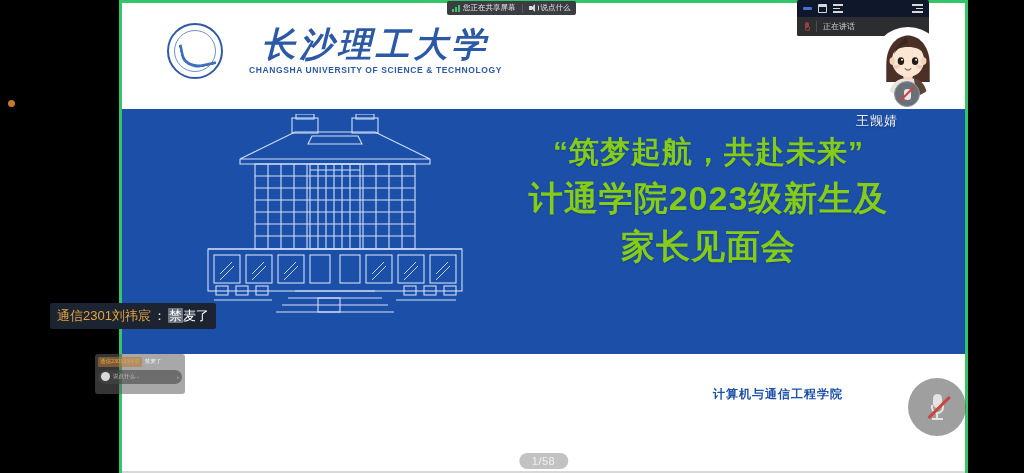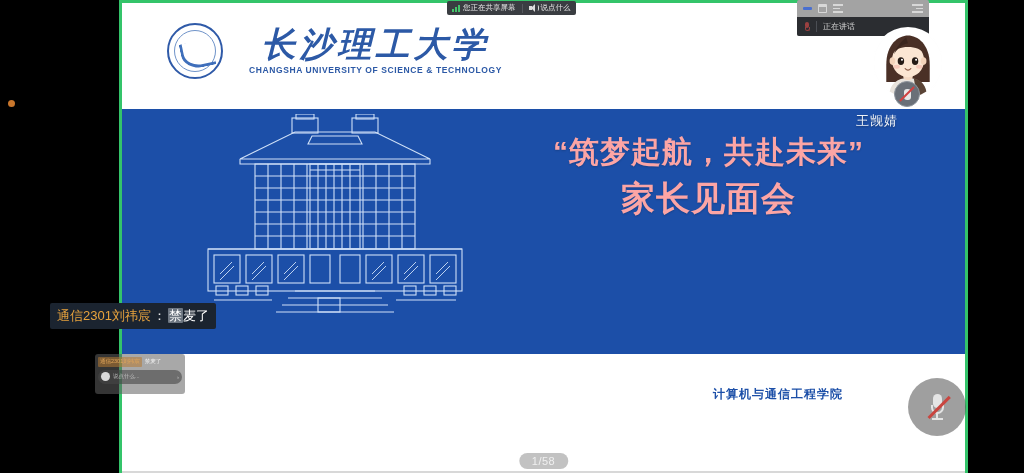--- a/index.html
+++ b/index.html
@@ -102,21 +102,21 @@
     background: #ffffff;
   }
 
   
   .building { position: absolute; left: 78px; top: 5px; width: 270px; height: 215px; }
   .building svg { width: 100%; height: 100%; display: block; }
 
   
   .title-wrap {
     position: absolute; left: 350px; top: 22px; right: 20px;
-    text-align: center; color: #fca5a5;
+    text-align: center; color: #84cc16;
   }
   .t-line {
     font-family: "Liberation Sans", "DejaVu Sans", sans-serif;
     font-weight: bold;
     line-height: 1.42;
     letter-spacing: 1px;
     text-shadow: 0 1px 2px rgba(0,0,0,.18);
   }
   .t1 { font-size: 30px; }
   .t2 { font-size: 34px; }
@@ -168,21 +168,21 @@
   }
   .spk .wave {
     position: absolute; left: 7px; top: 1px; width: 3px; height: 6px;
     border-right: 1px solid #dcdcdc; border-radius: 0 50% 50% 0;
   }
 
   
   #float-win {
     position: absolute; left: 797px; top: 0px;
     width: 132px; height: 36px;
-    background: #a3a3a3;
+    background: #0f172a;
     border-radius: 2px;
     overflow: hidden;
   }
   .fw-titlebar {
     position: relative; height: 17px;
     display: flex; align-items: center; padding: 0 6px; gap: 6px;
   }
   .fw-ic { display: inline-block; }
   .ic-min { width: 9px; height: 3px; background: #4a6fd0; border-radius: 1px; }
   .ic-max { width: 9px; height: 9px; border: 1.5px solid #d8d8d8; border-top-width: 3px; border-radius: 1px; }
@@ -400,20 +400,21 @@
               <rect x="56" y="172" width="12" height="9"></rect>
               <rect x="204" y="172" width="12" height="9"></rect>
               <rect x="224" y="172" width="12" height="9"></rect>
               <rect x="244" y="172" width="12" height="9"></rect>
             </g>
           </svg>
         </div>
 
         <div class="title-wrap">
           <div class="t-line t1">“筑梦起航，共赴未来”</div>
+          <div class="t-line t2">计通学院2023级新生及</div>
           <div class="t-line t3">家长见面会</div>
         </div>
       </div>
 
       <div class="slide-foot">
         <div class="foot-text">
           <div class="foot-1">计算机与通信工程学院</div>
         </div>
         <div class="page-badge">1/58</div>
         <div class="slide-bottom-rule"></div>

